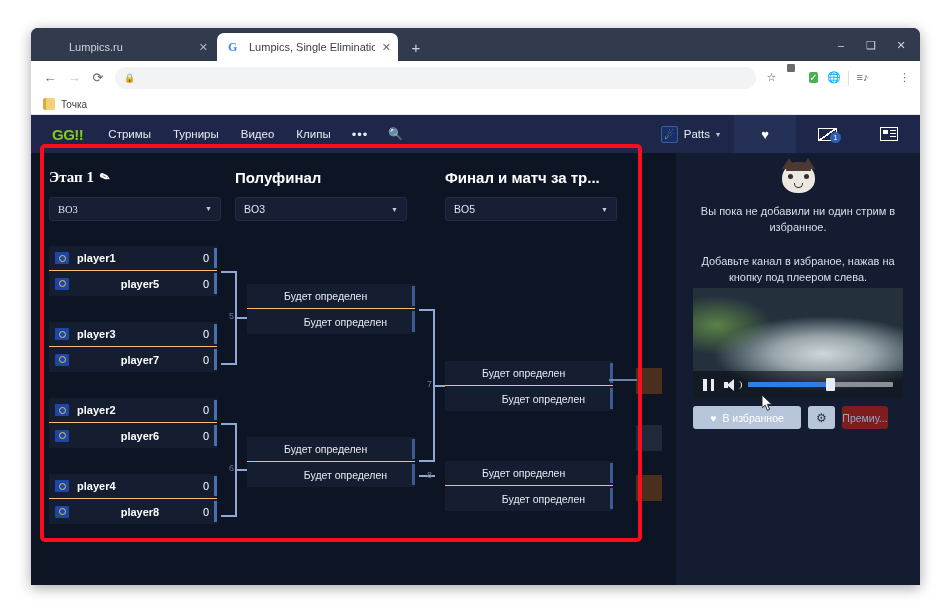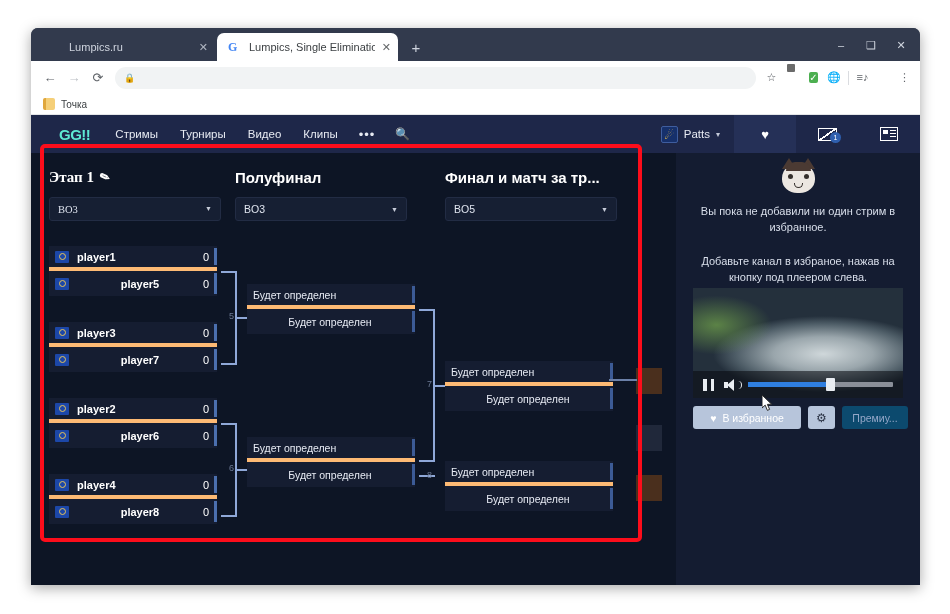--- a/index.html
+++ b/index.html
@@ -102,22 +102,22 @@
 
   
   .page { position: relative; height: 470px; background: #0d1525; }
 
   
   .sitenav {
     height: 38px; background: #1e2749;
     display: flex; align-items: center; position: relative;
   }
   .logo {
-    color: #5eead4; font-weight: bold; font-size: 15px;
-    padding: 0 14px 0 28px; letter-spacing: -.5px;
+    color: #84cc16; font-weight: bold; font-size: 15px;
+    padding: 0 14px 0 21px; letter-spacing: -.5px;
   }
   .navitem { color: #e7eaf2; font-size: 11.5px; padding: 0 11px; }
   .nav-dots { color: #e7eaf2; font-size: 13px; padding: 0 10px; letter-spacing: 1px; }
   .nav-search { color: #e7eaf2; font-size: 12px; padding: 0 10px; }
   .nav-right { position: absolute; right: 0; top: 0; height: 38px; display: flex; align-items: center; }
   .user-box { display: flex; align-items: center; gap: 6px; padding: 0 14px; }
   .user-ava {
     width: 17px; height: 17px; background: #16306b;
     border: 1px solid #3f5d9e; border-radius: 2px;
     color: #e4b84a; font-size: 11px; line-height: 16px; text-align: center;
@@ -166,36 +166,36 @@
     background: #161f33; border: 1px solid #222c44; border-radius: 3px;
     display: flex; align-items: center; justify-content: space-between;
     padding: 0 8px; color: #dfe4ef; font-size: 10.5px;
   }
   .bo-select .ar { font-size: 7px; color: #c6cbd8; }
 
   
   .match { position: absolute; }
   .slot {
     width: 168px; height: 25px; background: #151d31;
-    border-bottom: 4px solid #fdba74;
+    border-bottom: 1px solid #fdba74;
     display: flex; align-items: center; padding: 0 8px 0 6px;
     position: relative;
   }
   .slot:last-child { border-bottom: none; text-align: center; }
   .slot .pava {
     width: 14px; height: 12px; background: #1c47a8;
     border-radius: 1px; margin-right: 8px; flex: 0 0 auto;
     display:flex; align-items:center; justify-content:center;
   }
   .slot .pava i {
     width: 7px; height: 7px; border-radius: 50%;
     border: 1.4px solid #e6c35a; display:block;
   }
   .slot .pname { color: #fff; font-size: 11px; font-weight: bold; flex: 1 1 auto; }
-  .slot .pname.tbd { font-weight: normal; color: #e6eaf3; font-size: 10.5px; }
+  .slot .pname.tbd { font-weight: normal; color: #e6eaf3; font-size: 10.5px; margin-left: 31px; }
   .slot .pscore { color: #fff; font-size: 11px; }
   .slot .edge {
     position: absolute; right: 0; top: 2px; bottom: 2px; width: 3px;
     background: #4b6fae;
   }
   .slot.tbdslot .edge { background: #3c5b96; }
 
   
   .conn { position: absolute; border-color: #8fa8d8; }
   .num { position: absolute; color: #6d7b96; font-size: 9px; }
@@ -281,21 +281,21 @@
     width: 108px; height: 23px; background: #b7c5db; border-radius: 3px;
     display: flex; align-items: center; justify-content: center; gap: 6px;
     color: #ffffff; font-size: 10.5px; position: relative;
   }
   .gear-btn {
     width: 27px; height: 23px; background: #b7c5db; border-radius: 3px;
     display:flex; align-items:center; justify-content:center;
     color: #2c3446; font-size: 12px;
   }
   .prem-btn {
-    width: 66px; height: 23px; background: #0c4a6e; border-radius: 3px;
+    width: 46px; height: 23px; background: #7f1d1d; border-radius: 3px;
     display: flex; align-items: center; justify-content: center;
     color: #94a7c8; font-size: 10.5px; overflow: hidden; white-space: nowrap;
   }
   .cursor {
     position: absolute; left: 762px; top: 395px; width: 12px; height: 17px;
     pointer-events: none;
   }
 
   
   .hid-tile { position: absolute; width: 26px; height: 26px; }

